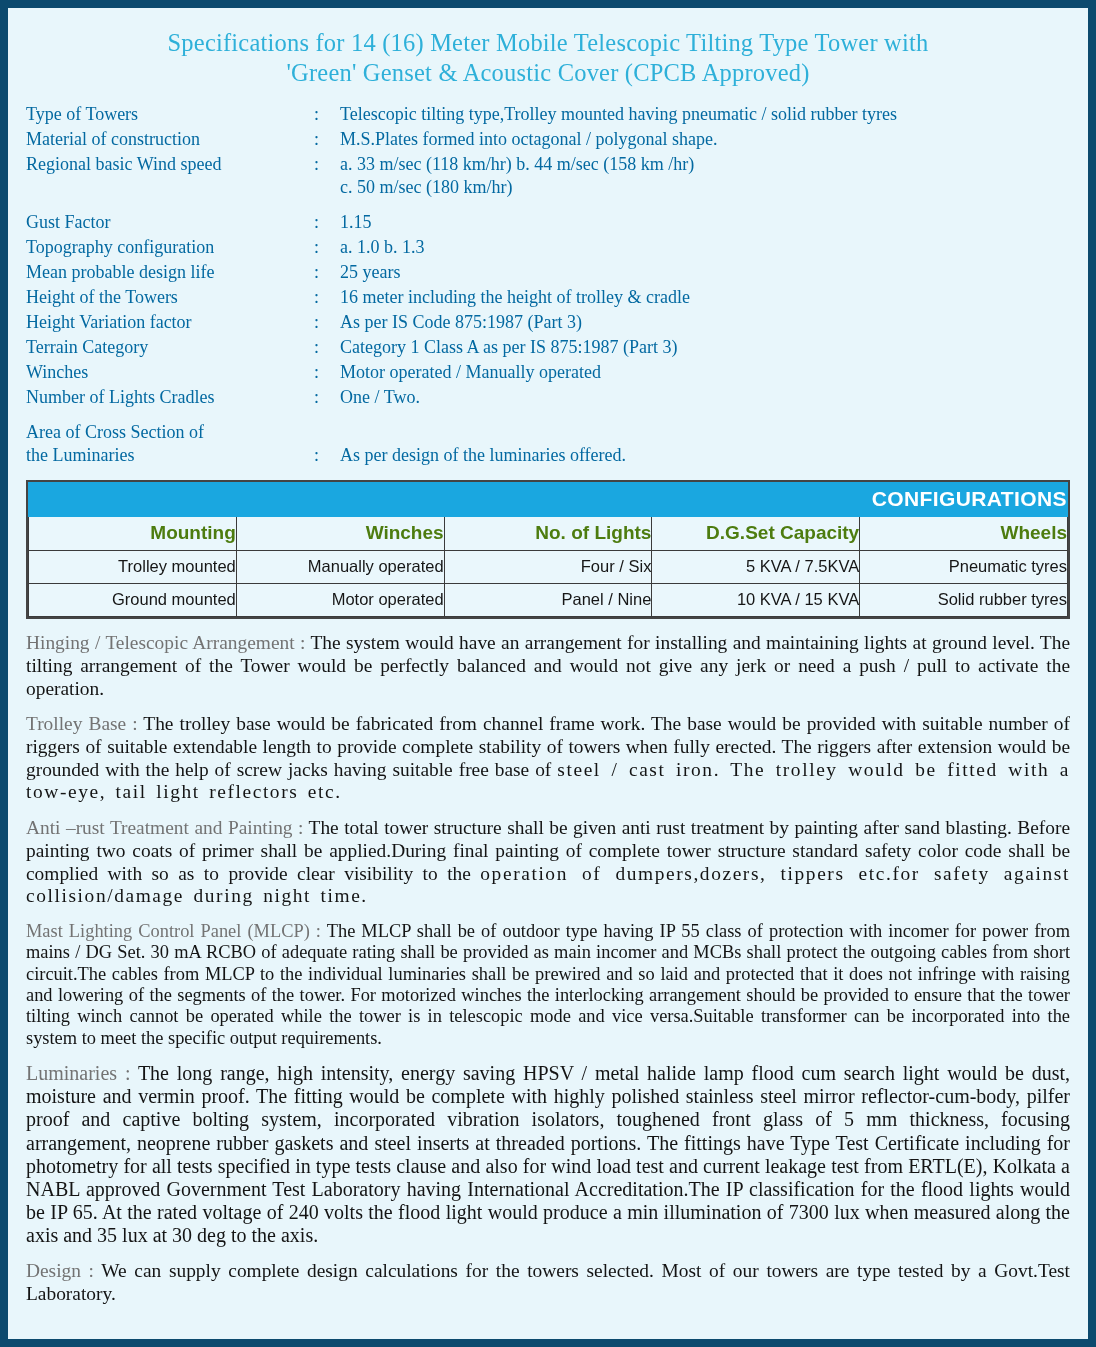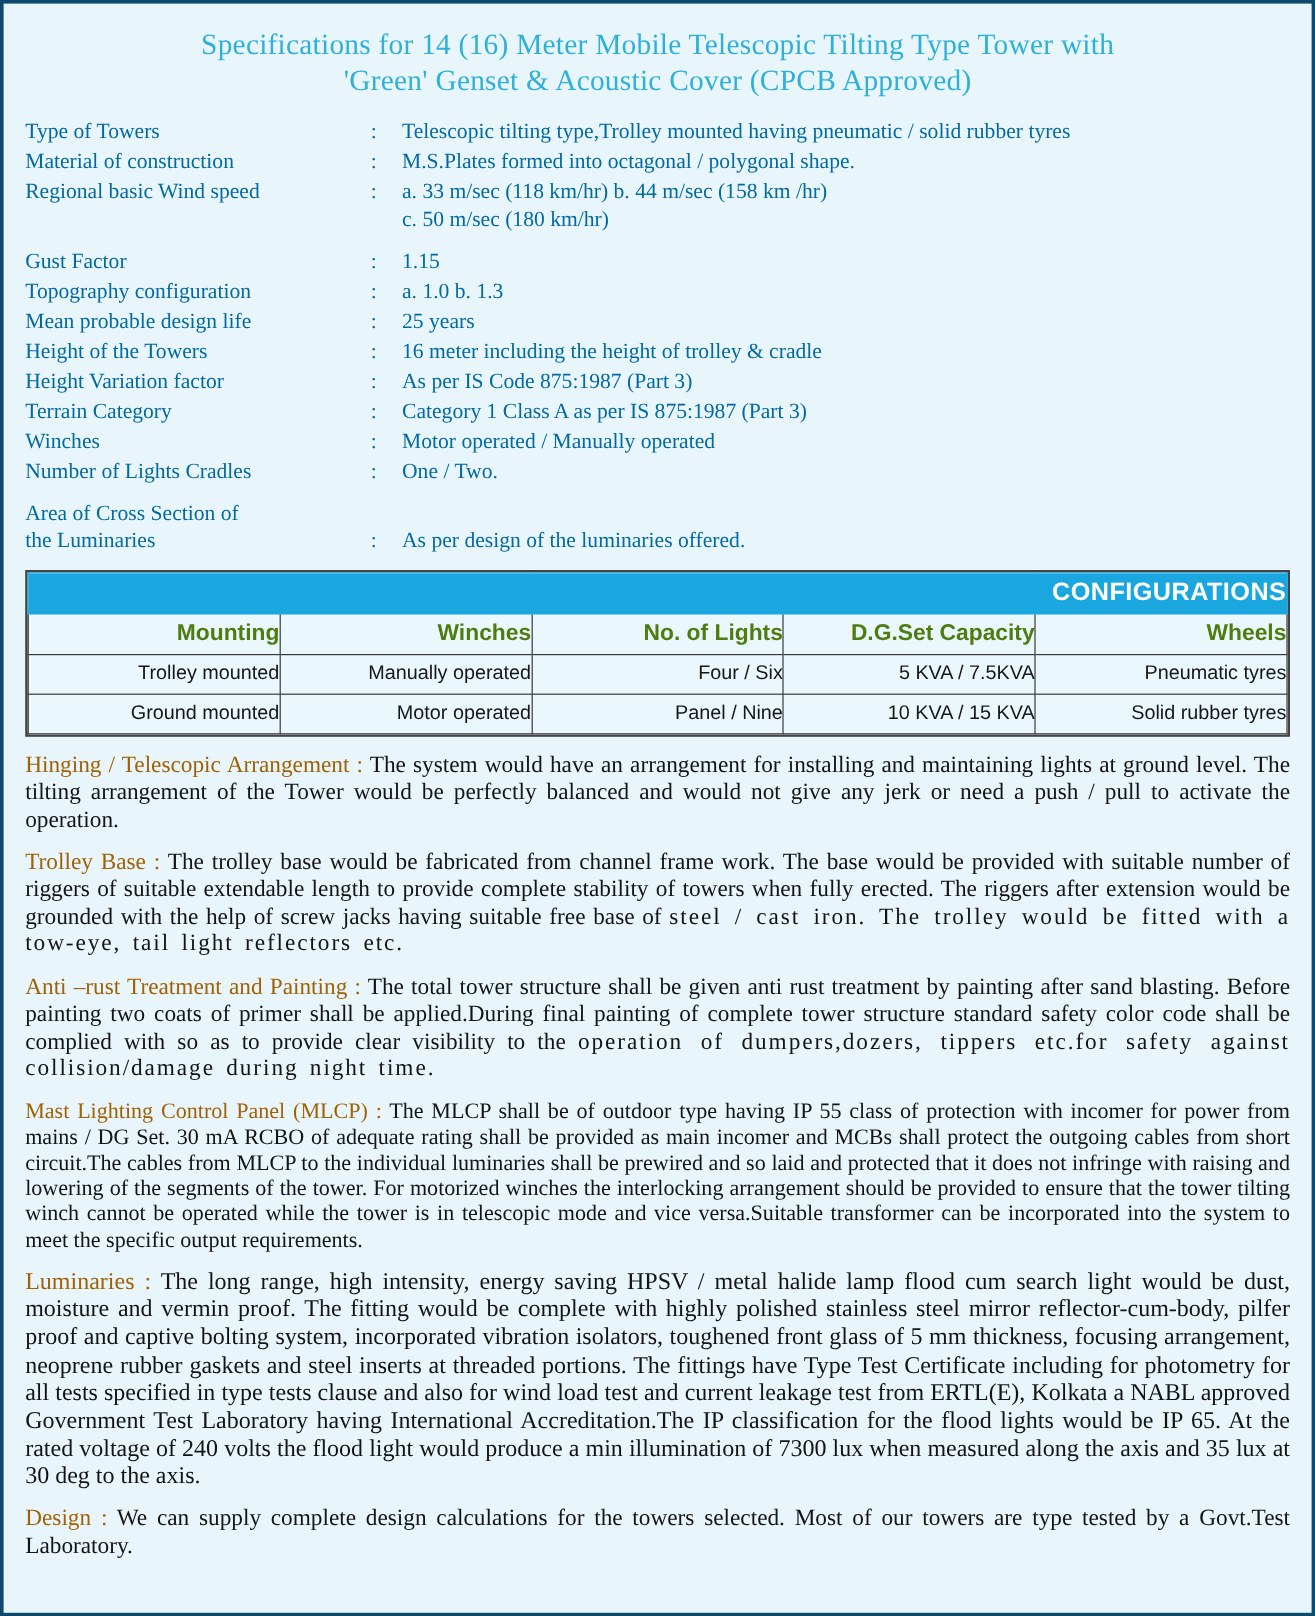--- a/index.html
+++ b/index.html
@@ -10,21 +10,21 @@
     width: 1096px;
     height: 1347px;
     background: #ffffff;
     font-family: "Liberation Serif", serif;
   }
   .page {
     width: 1096px;
     height: 1347px;
     box-sizing: border-box;
     background: #e8f6fb;
-    border: 3px solid #0c4a6e;
+    border: 8px solid #0c4a6e;
     padding: 14px 18px 10px 18px;
     position: relative;
   }
   .doc-title {
     text-align: center;
     color: #2eb0d9;
     font-size: 24.5px;
     line-height: 1.22;
     font-weight: normal;
     margin: 6px 0 14px 0;
@@ -90,21 +90,21 @@
 
   
   .para {
     font-size: 19.4px;
     color: #141414;
     line-height: 1.17;
     margin: 13px 0 0 0;
     text-align: justify;
   }
   .para .head {
-    color: #a16207;
+    color: #737373;
   }
   .spaced {
     letter-spacing: 1.6px;
     word-spacing: 3px;
   }
   .mlcp { font-size: 18.4px; line-height: 1.16; }
   .lum { font-size: 20px; line-height: 1.16; }
 </style>
 </head>
 <body>

